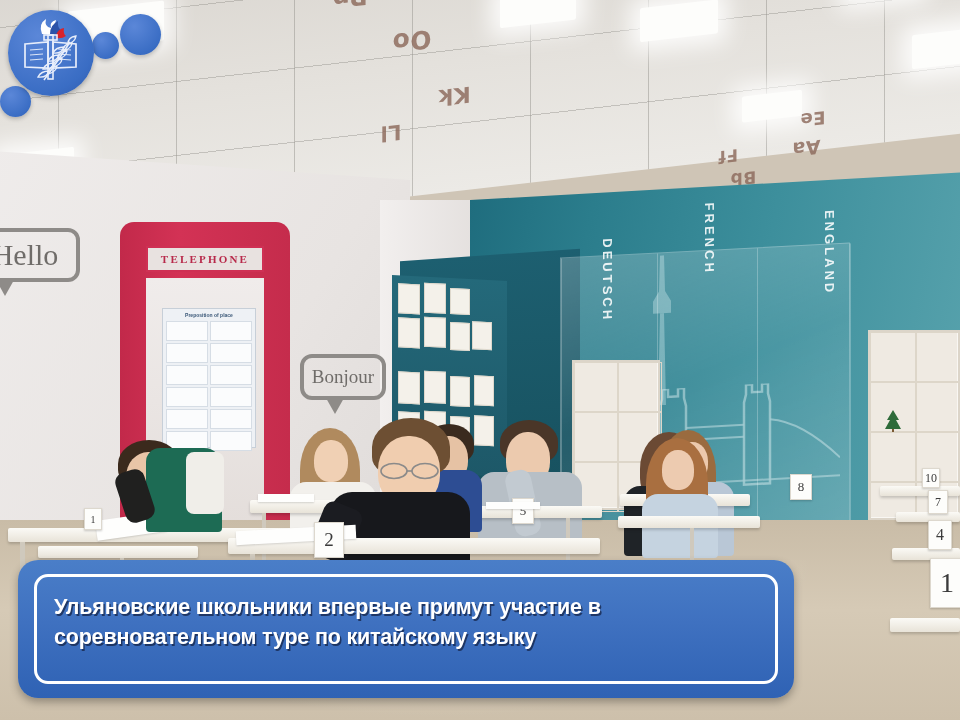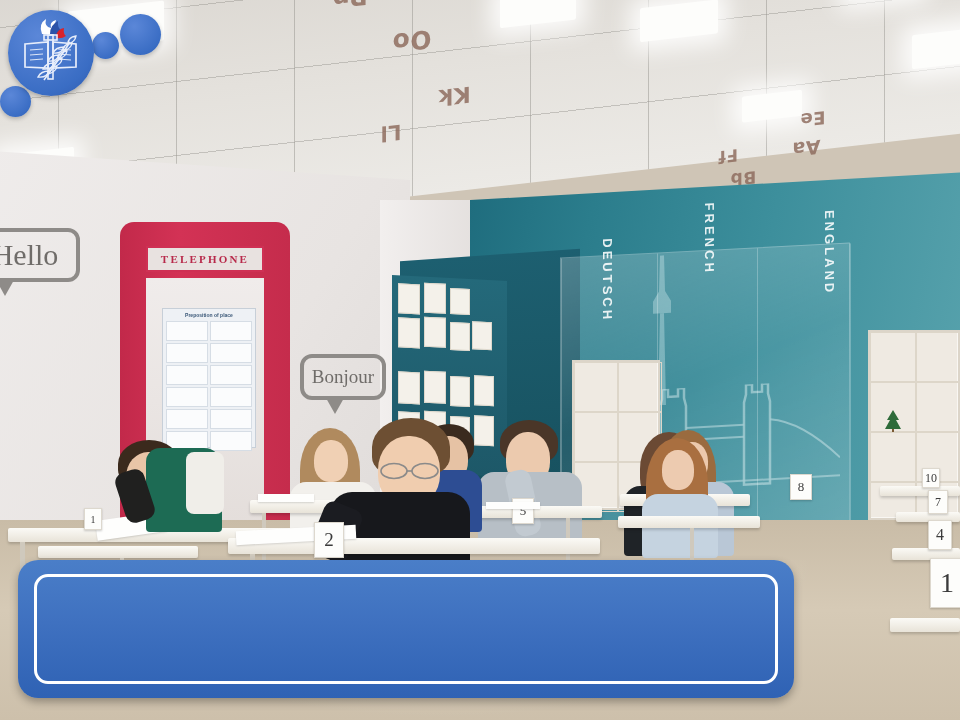--- a/index.html
+++ b/index.html
@@ -447,16 +447,18 @@
 
       <path d="M62 32 Q52 48 36 70" fill="none" stroke="#e8eefb" stroke-width="1.6"></path>
       <path d="M60 34 q7 -2 8 -8 q-8 1 -8 8 Z M55 41 q8 -2 9 -8 q-9 1 -9 8 Z M50 49 q8 -2 9 -8 q-9 1 -9 8 Z M45 57 q8 -2 9 -8 q-9 1 -9 8 Z M40 64 q8 -2 9 -8 q-9 1 -9 8 Z" fill="none" stroke="#e8eefb" stroke-width="1.4"></path>
       <path d="M56 37 q-8 0 -11 6 q9 1 11 -6 Z M51 45 q-8 0 -11 6 q9 1 11 -6 Z M46 53 q-8 0 -11 6 q9 1 11 -6 Z M41 61 q-8 0 -11 6 q9 1 11 -6 Z" fill="none" stroke="#e8eefb" stroke-width="1.4"></path>
     </svg>
   </div>
 
   <div class="caption">
     <div class="caption-border"></div>
     <div class="caption-text">
+      <div>Ульяновские школьники впервые примут участие в</div>
+      <div>соревновательном туре по китайскому языку</div>
     </div>
   </div>
 
 </div>
 
 </body></html>

